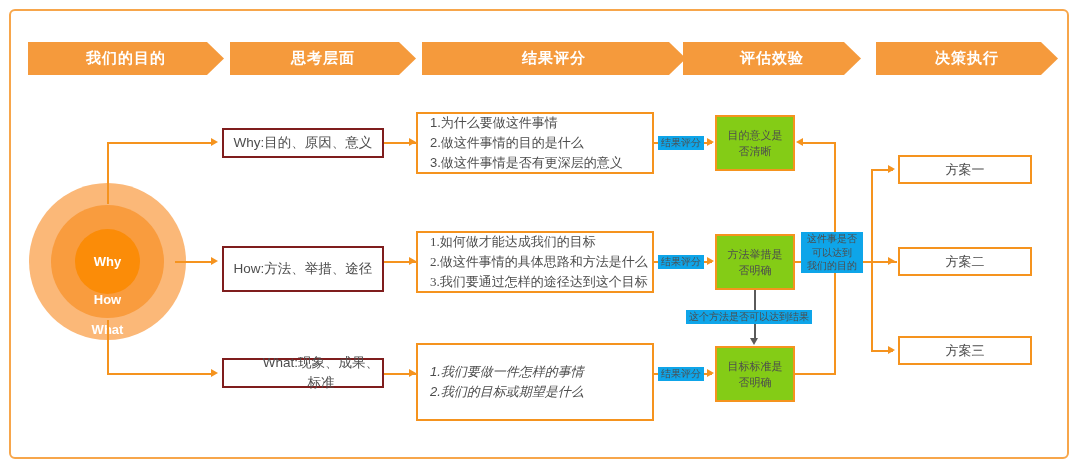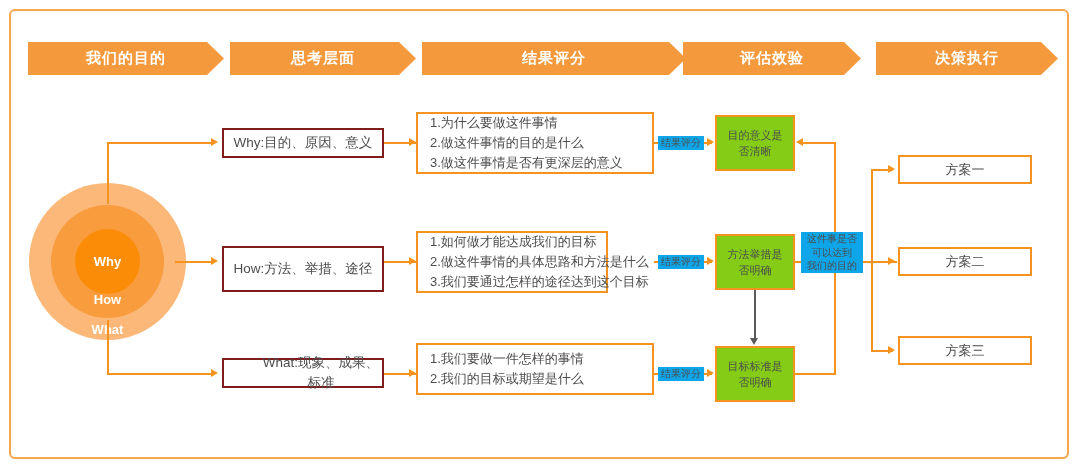--- a/index.html
+++ b/index.html
@@ -150,26 +150,26 @@
   <div class="h" style="left:384px;top:373px;width:32px;"></div>
   <div class="arr arr-r" style="left:409px;top:137.5px;"></div>
   <div class="arr arr-r" style="left:409px;top:256.5px;"></div>
   <div class="arr arr-r" style="left:409px;top:368.5px;"></div>
 
   <div class="qbox" style="left:416px;top:112px;width:238px;height:62px;">
     <div>1.为什么要做这件事情</div>
     <div>2.做这件事情的目的是什么</div>
     <div>3.做这件事情是否有更深层的意义</div>
   </div>
-  <div class="qbox" style="left:416px;top:231px;width:192px;height:62px;">
+  <div class="qbox" style="left:416px;top:231px;width:238px;height:62px;font-family:Liberation Serif, serif;">
     <div>1.如何做才能达成我们的目标</div>
     <div>2.做这件事情的具体思路和方法是什么</div>
     <div>3.我们要通过怎样的途径达到这个目标</div>
   </div>
-  <div class="qbox" style="left:416px;top:343px;width:238px;height:52px;">
+  <div class="qbox" style="left:416px;top:343px;width:238px;height:78px;font-style:italic;">
     <div>1.我们要做一件怎样的事情</div>
     <div>2.我们的目标或期望是什么</div>
   </div>
 
   <div class="h" style="left:654px;top:142px;width:58px;"></div>
   <div class="arr arr-r" style="left:707px;top:137.5px;"></div>
   <div class="elabel" style="left:658px;top:136px;">结果评分</div>
 
   <div class="h" style="left:654px;top:261px;width:58px;"></div>
   <div class="arr arr-r" style="left:707px;top:256.5px;"></div>
@@ -193,20 +193,21 @@
   </div>
   <div class="evbox" style="left:715px;top:346px;width:80px;height:56px;">
     <div>
       <div>目标标准是</div>
       <div>否明确</div>
     </div>
   </div>
 
   <div class="v-dark" style="left:754px;top:290px;height:50px;"></div>
   <div class="arr arr-d" style="left:749.5px;top:338px;"></div>
+  <div class="elabel" style="left:686px;top:310px;">这个方法是否可以达到结果</div>
 
   <div class="h" style="left:795px;top:373px;width:41px;"></div>
   <div class="v" style="left:834px;top:142px;height:232px;"></div>
   <div class="h" style="left:802px;top:142px;width:33px;"></div>
   <div class="arr arr-l" style="left:796px;top:137.5px;"></div>
 
   <div class="h" style="left:795px;top:261px;width:102px;"></div>
   <div class="elabel multi" style="left:801px;top:232px;width:62px;">
     <div>这件事是否</div>
     <div>可以达到</div>

